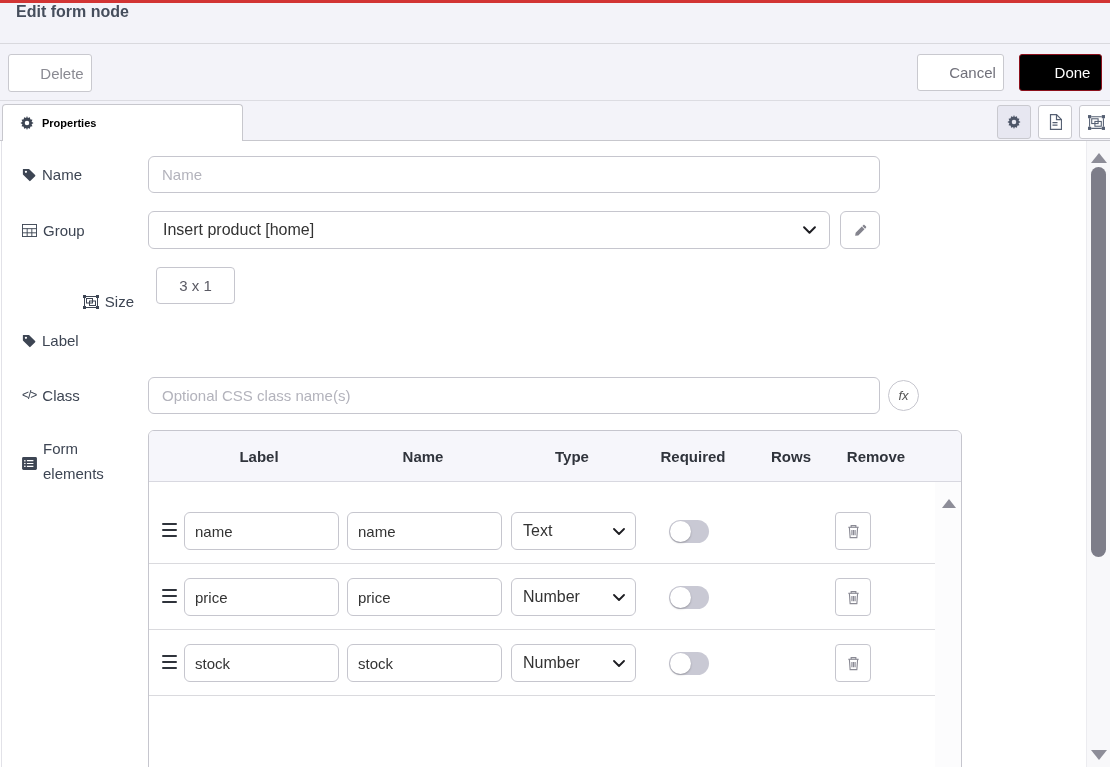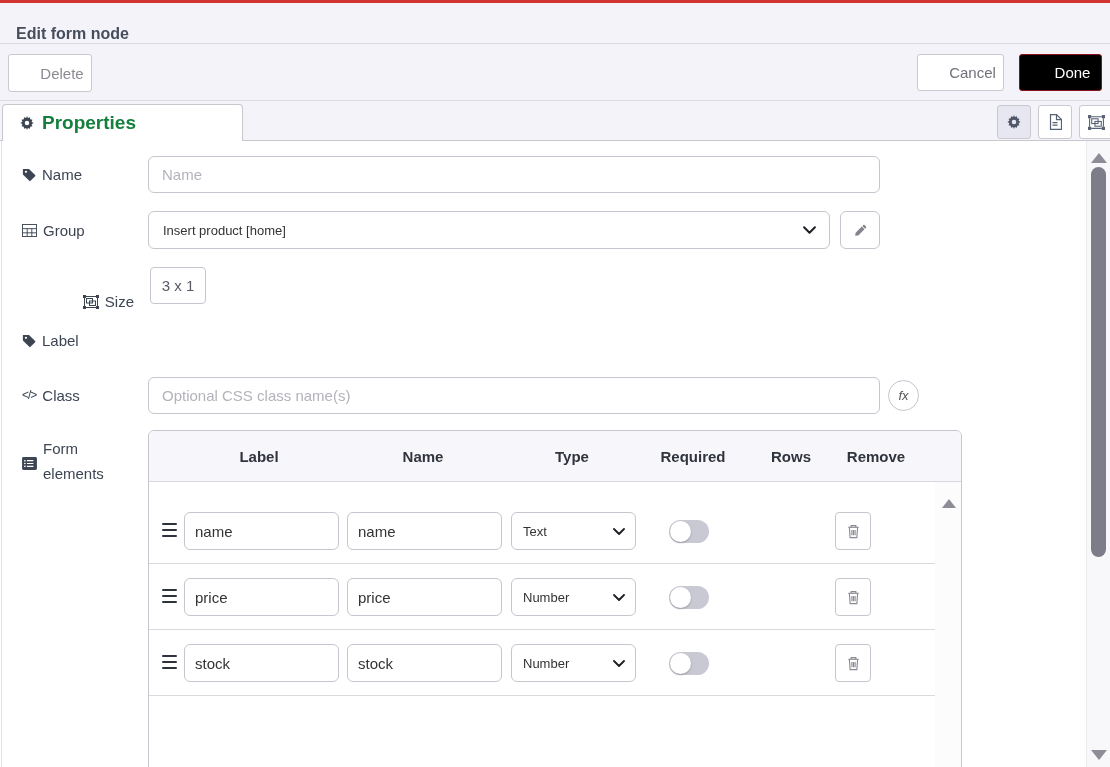--- a/index.html
+++ b/index.html
@@ -5,39 +5,39 @@
   * { margin:0; padding:0; box-sizing:border-box; }
   html,body { background:#fff; }
   body { font-family:"Liberation Sans","DejaVu Sans",sans-serif; }
   .page { position:relative; width:1110px; height:767px; overflow:hidden; background:#fff; }
 
   
   .top-line { position:absolute; left:0; top:0; width:1110px; height:3px; background:#d23434; }
 
   
   .dlg-header { position:absolute; left:0; top:3px; width:1110px; height:41px;
-    background:#f3f3f9; border-bottom:1px solid #d9d9de; display:flex; align-items:flex-end; }
+    background:#f3f3f9; border-bottom:1px solid #d9d9de; display:flex; align-items:flex-start; }
   .dlg-title { font-size:16px; font-weight:bold; color:#454d5c; padding-left:16px; }
 
   
   .btn-bar { position:absolute; left:0; top:44px; width:1110px; height:57px;
     background:#f3f3f9; border-bottom:1px solid #dcdce2; }
   .btn { position:absolute; display:flex; align-items:center; justify-content:center;
     font-size:15px; border-radius:3px; cursor:pointer; border:1px solid #c9c9cf; background:#fff;padding-left:24px; }
   .btn-delete { left:8px; top:10px; width:84px; height:38px; color:#8a8a92; }
   .btn-cancel { left:917px; top:10px; width:87px; height:37px; color:#70707a; }
   .btn-done   { left:1019px; top:10px; width:83px; height:37px; background:#000000; border-color:#8C101C; color:#fff; }
 
   
   .tab-bar { position:absolute; left:0; top:101px; width:1110px; height:40px; background:#f3f3f9; }
   .tab-bar .bottom-border { position:absolute; left:0; bottom:0; width:1110px; height:1px; background:#c7c7cd; }
   .tab { position:absolute; left:2px; top:3px; width:241px; height:37px; background:#fff;
     border:1px solid #c7c7cd; border-bottom:none; border-radius:4px 4px 0 0; z-index:2;
     display:flex; align-items:center; padding-left:17px; gap:8px; cursor:pointer; }
-  .tab-label { font-size:19px; font-weight:bold; color:#15803d; }
+  .tab-label { font-size:11px; font-weight:bold; color:#000000; }
   .tab-gear { color:#9a9aa2; }
   .tool-btn { position:absolute; top:4px; width:34px; height:34px; background:#fff; border:1px solid #c9c9cf;
     border-radius:3px; display:flex; align-items:center; justify-content:center; color:#566073; cursor:pointer; }
   .tool-btn.active { background:#e7e7f1; color:#4e5668; }
   .tool-gear { left:997px; }
   .tool-doc  { left:1038px; }
   .tool-appearance { left:1079px; }
 
   
   .content { position:absolute; left:0; top:141px; width:1110px; height:626px; background:#fff; }
@@ -46,28 +46,28 @@
   .field-label { position:absolute; left:22px; width:112px; display:flex; align-items:center; gap:6px;
     font-size:15px; color:#3d4553; flex-wrap:wrap; line-height:25px; }
   .ficon { color:#3d4553; display:inline-flex; }
 
   .txt-input { position:absolute; left:148px; width:732px; height:37px; border:1px solid #c6c6ce;
     border-radius:6px; font-size:15px; color:#333; padding:0 13px; outline:none; background:#fff;
     font-family:"Liberation Sans","DejaVu Sans",sans-serif; }
   .txt-input::placeholder { color:#b3b3bc; opacity:1; }
 
   .fake-select { position:absolute; background:#fff; border:1px solid #c6c6ce; border-radius:6px;
-    display:flex; align-items:center; font-size:13px; color:#333; cursor:pointer; }
+    display:flex; align-items:center; font-size:16px; color:#333; cursor:pointer; }
   .fake-select .chev { position:absolute; right:13px; display:flex; }
 
   .sq-btn { position:absolute; background:#fff; border:1px solid #c6c6ce; border-radius:6px;
     display:flex; align-items:center; justify-content:center; cursor:pointer; color:#84848e; }
 
   
-  .size-btn { left:150px; top:126px; width:56px; height:37px; border-radius:4px; font-size:15px; color:#5a5a64;
+  .size-btn { left:156px; top:126px; width:79px; height:37px; border-radius:4px; font-size:15px; color:#5a5a64;
     background:#fff; border:1px solid #c6c6ce; display:flex;align-items:center;justify-content:center; cursor:pointer; position:absolute;text-align:right;}
 
   .fx-btn { position:absolute; left:888px; top:239px; width:31px; height:31px; border-radius:50%;
     border:1px solid #c6c6ce; background:#fff; display:flex; align-items:center; justify-content:center;
     font-size:13px; color:#555; cursor:pointer; }
   .fx-btn span { font-style:italic; font-family:Liberation Sans, sans-serif; }
 
   
   .el-table { position:absolute; left:148px; top:289px; width:814px; height:340px;
     border:1px solid #c6c6ce; border-radius:6px 6px 0 0; background:#fff; overflow:hidden; }

